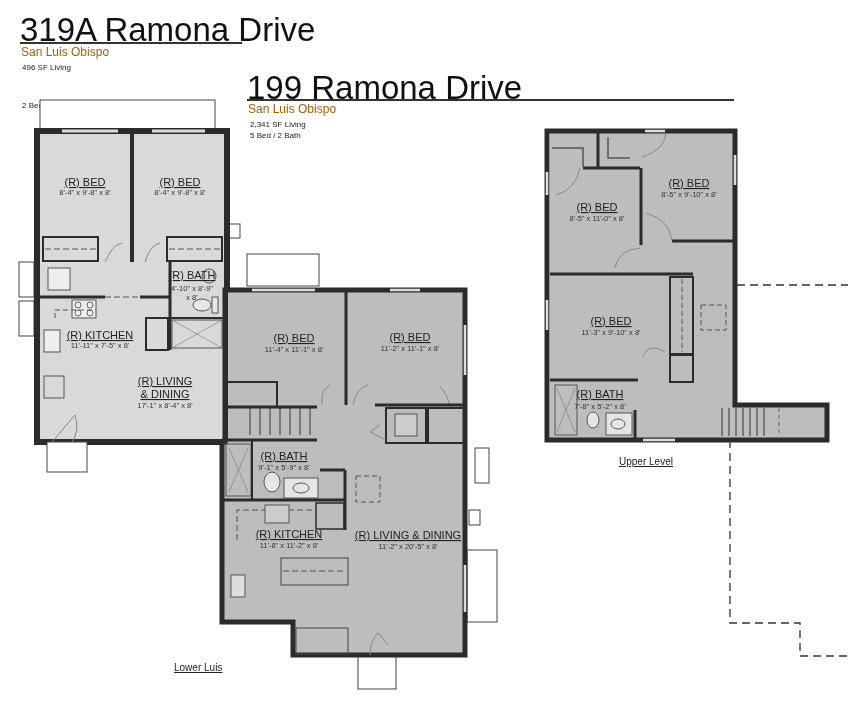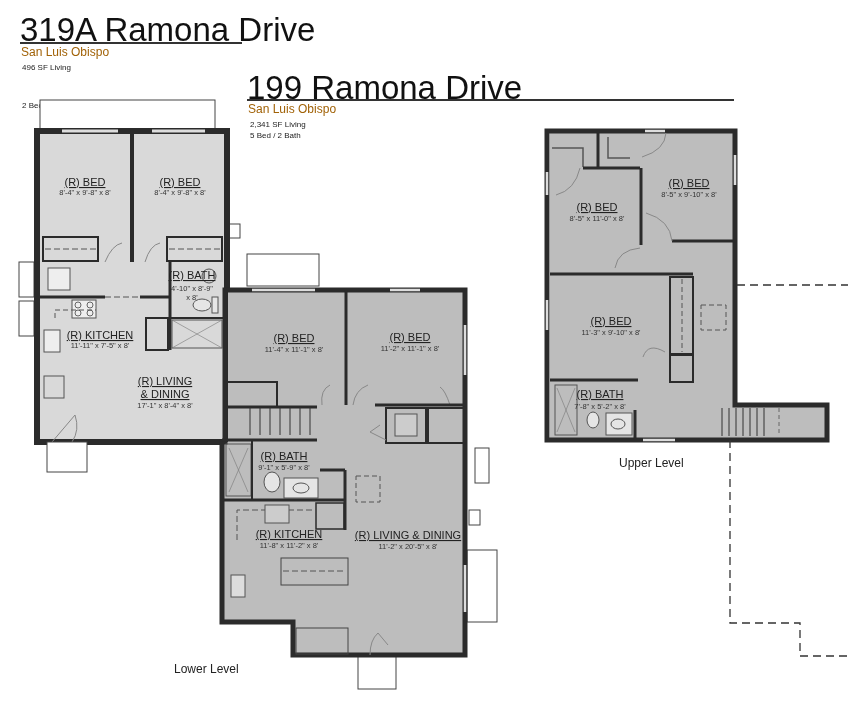--- a/index.html
+++ b/index.html
@@ -4,21 +4,21 @@
 <style>
   html, body { margin:0; padding:0; background:#ffffff; }
   body { width:848px; height:720px; position:relative; overflow:hidden; font-family:"Liberation Sans", sans-serif; color:#111; }
   .title { position:absolute; font-size:33px; line-height:28px; color:#111; white-space:nowrap; }
   .title-rule { position:absolute; height:2px; background:#333; }
   .city { position:absolute; font-size:12px; color:#a16207; white-space:nowrap; }
   .stat { position:absolute; font-size:8px; color:#222; white-space:nowrap; line-height:10px; }
   svg { position:absolute; left:0; top:0; }
   .rl { font-family:"Liberation Sans", sans-serif; font-size:11px; fill:#222; text-decoration:underline; }
   .rd { font-family:"Liberation Sans", sans-serif; font-size:7.5px; fill:#333; }
-  .lvl { position:absolute; font-size:12px; color:#222; white-space:nowrap; }
+  .lvl { position:absolute; font-size:10px; text-decoration:underline; color:#222; white-space:nowrap; }
 </style>
 </head>
 <body>
 
 <div class="title" style="left:20px;top:16px;">319A Ramona Drive</div>
 <div class="title-rule" style="left:20px;top:42px;width:222px;"></div>
 <div class="city" style="left:21px;top:45px;">San Luis Obispo</div>
 <div class="stat" style="left:22px;top:63px;">496 SF   Living</div>
 <div class="stat" style="left:22px;top:73px;margin-top:28px;">2 Bed / 1 Bath</div>
 
@@ -230,14 +230,14 @@
     <text x="600" y="398" text-anchor="middle" class="rl">(R) BATH</text>
     <text x="600" y="409" text-anchor="middle" class="rd">7'-8" x 5'-2" x 8'</text>
   </g>
 
   <g fill="none" stroke="#333" stroke-width="1.3" stroke-dasharray="8,5">
     <line x1="737" y1="285" x2="848" y2="285"></line>
     <path d="M730 440 L730 623 L800 623 L800 656 L848 656"></path>
   </g>
 </svg>
 
-<div class="lvl" style="left:174px;top:662px;">Lower Level</div>
+<div class="lvl" style="left:174px;top:662px;">Lower Luis</div>
 <div class="lvl" style="left:619px;top:456px;">Upper Level</div>
 
 </body></html>

